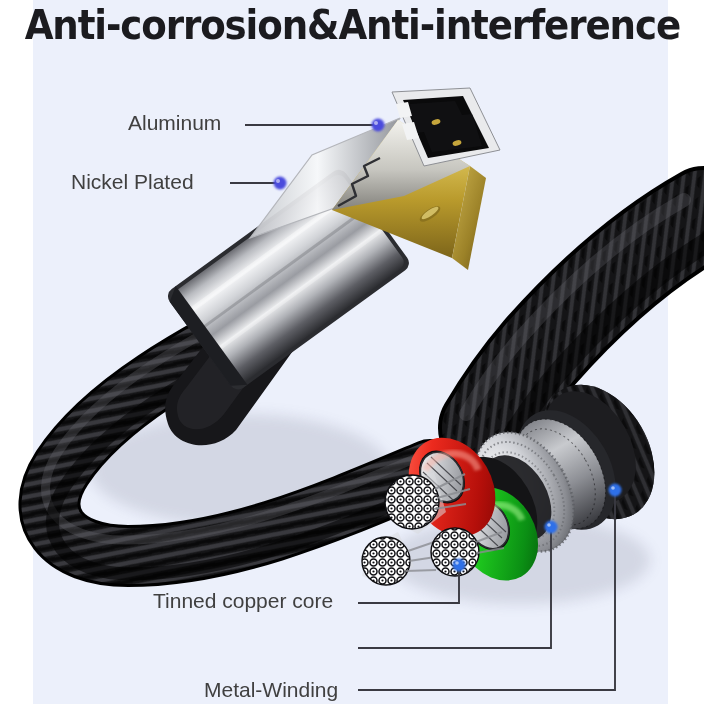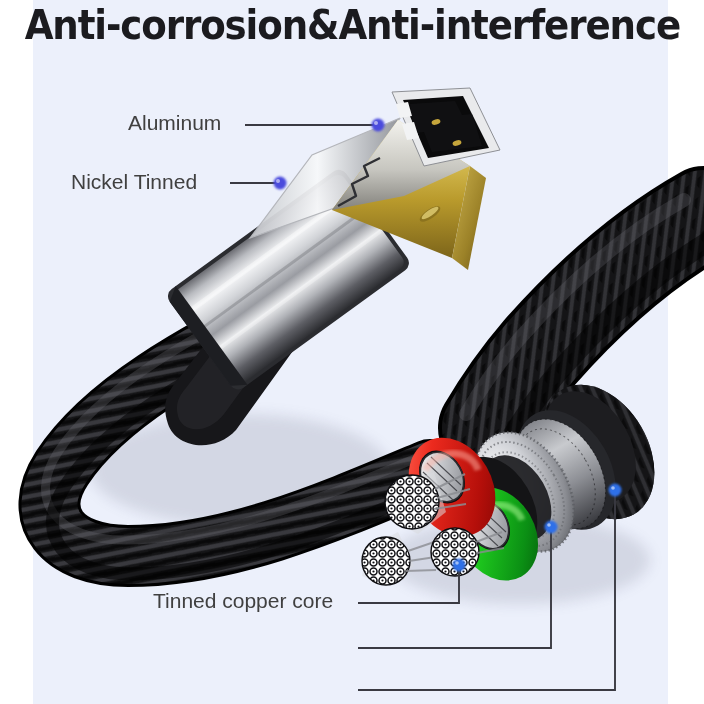--- a/index.html
+++ b/index.html
@@ -389,19 +389,20 @@
         <circle cx="549" cy="525" r="1.8"></circle>
         <circle cx="613" cy="488" r="1.8"></circle>
       </g>
     </g>
   </svg>
 
   <div id="title">Anti-corrosion&amp;Anti-interference</div>
 
   <div class="callout-label" id="lbl-aluminum">Aluminum</div>
 
-  <div class="callout-label" id="lbl-nickel">Nickel Tinned</div>
+  <div class="callout-label" id="lbl-nickel">Nickel Plated</div>
 
   <div class="callout-label" id="lbl-tinned">Tinned copper core</div>
 
 
+  <div class="callout-label" id="lbl-winding">Metal-Winding</div>
 
 </div>
 
 </body></html>

